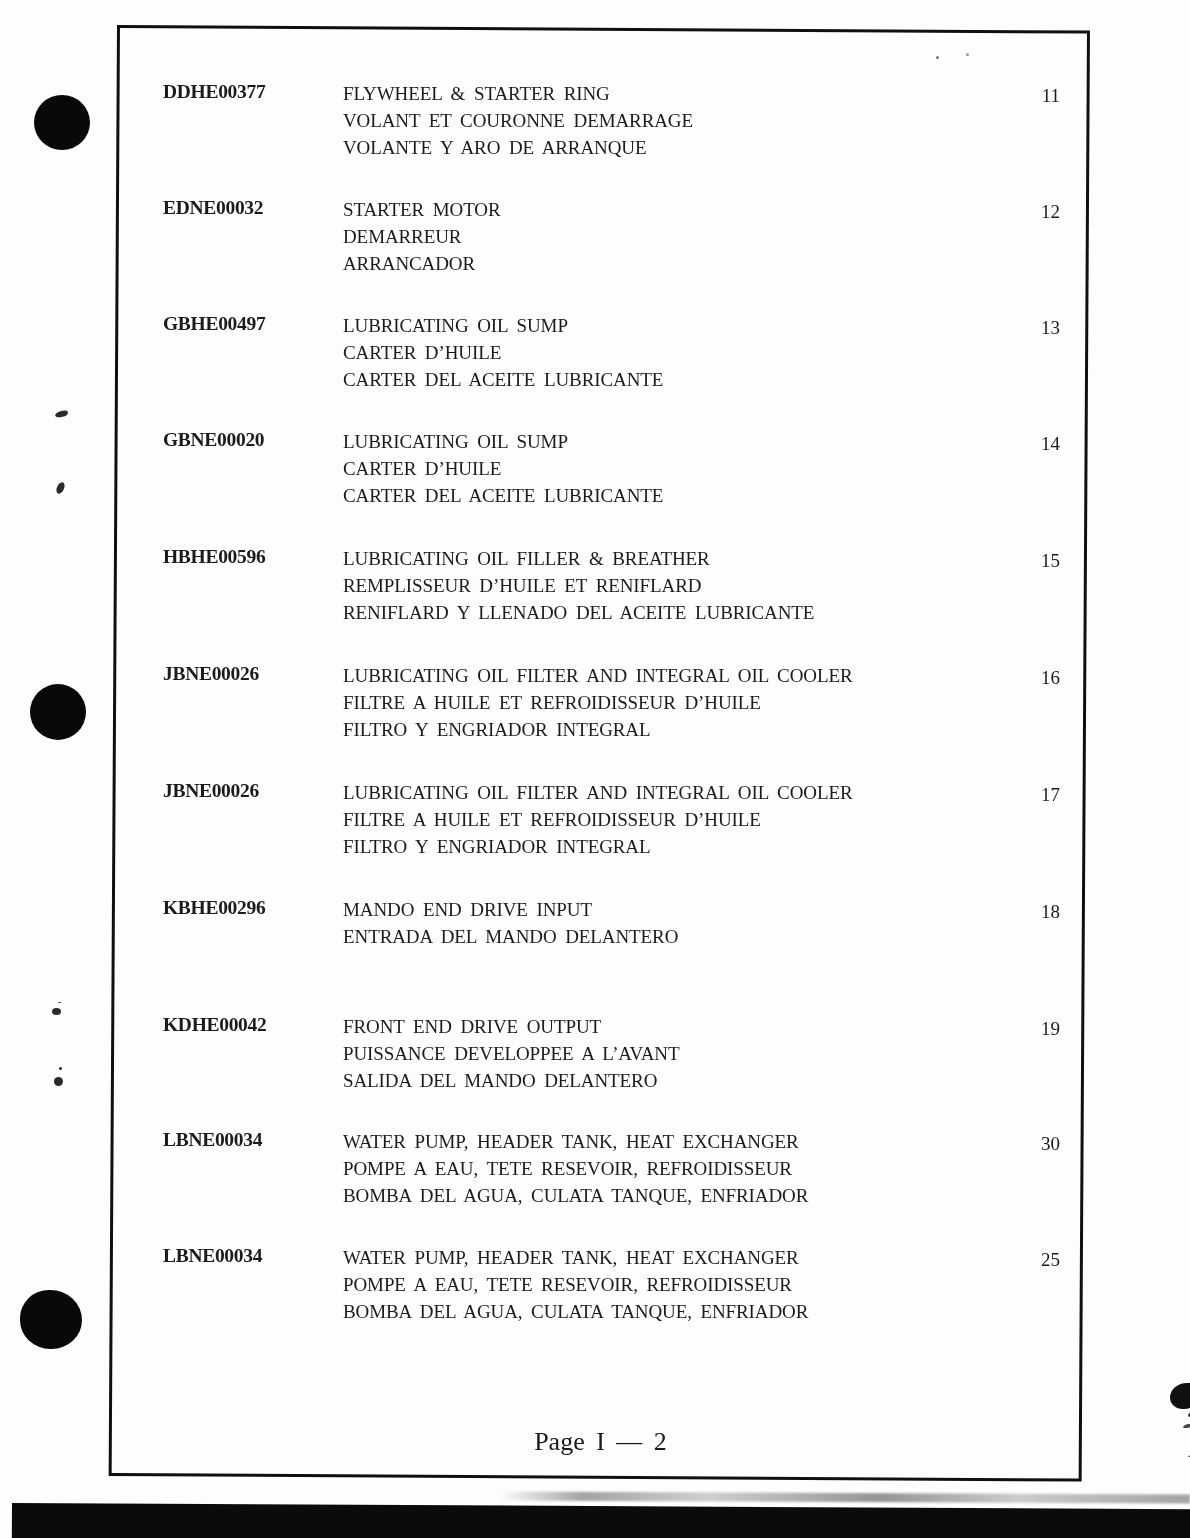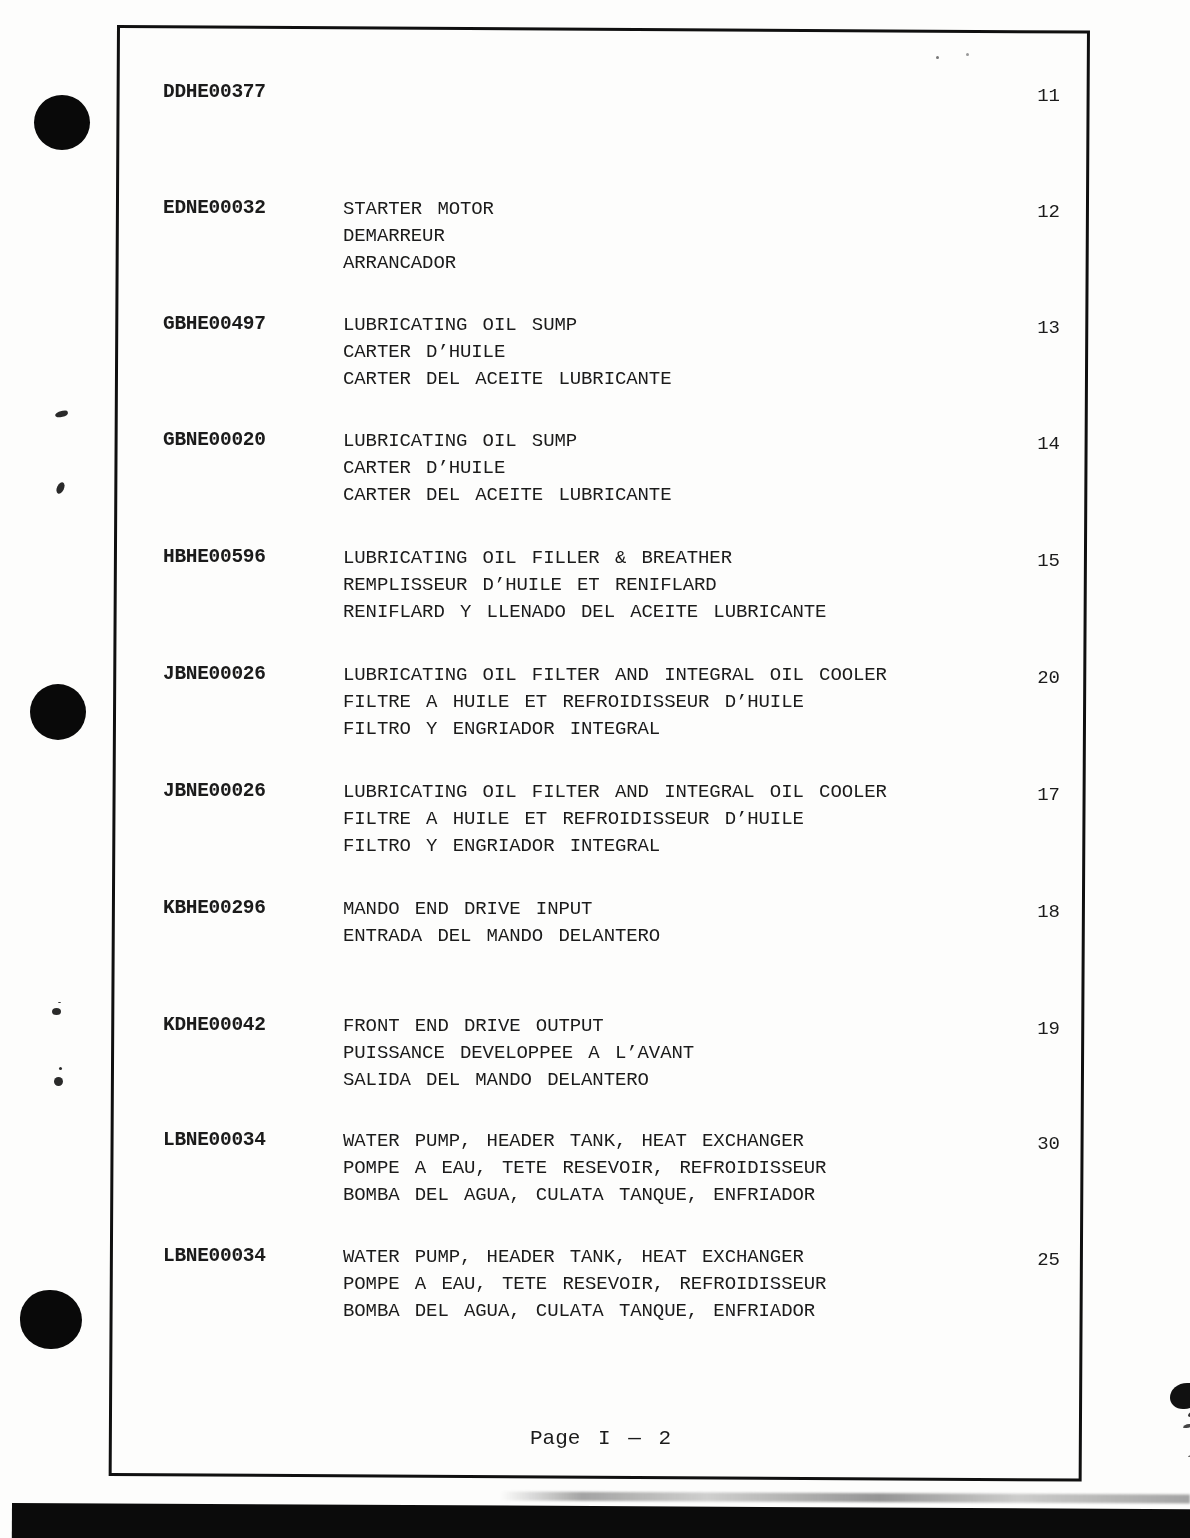--- a/index.html
+++ b/index.html
@@ -6,21 +6,21 @@
     margin: 0;
     padding: 0;
     background: #ffffff;
   }
   #scan {
     position: relative;
     width: 1190px;
     height: 1538px;
     background: #fdfdfc;
     overflow: hidden;
-    font-family: Liberation Mono, monospace;
+    font-family: Liberation Serif, serif;
     color: #1b1b1b;
   }
   
   .frame {
     position: absolute;
     left: 117px;
     top: 25px;
     width: 967px;
     height: 1445px;
     border: 3px solid #101010;
@@ -57,21 +57,21 @@
     top: 5px;
     font-size: 19px;
     margin-left: 28px;
   }
   .footer {
     position: absolute;
     left: 117px;
     top: 1427px;
     width: 967px;
     text-align: center;
-    font-size: 21px;
+    font-size: 26px;
     word-spacing: 5px;
   }
   
   .hole {
     position: absolute;
     background: #090909;
     border-radius: 50%;
   }
   .hole-1 { left: 34px; top: 95px;  width: 56px; height: 55px; }
   .hole-2 { left: 30px; top: 684px; width: 56px; height: 56px; }
@@ -144,20 +144,25 @@
   <div class="speck speck-3"></div>
   <div class="speck speck-4"></div>
   <div class="speck speck-5"></div>
   <div class="speck speck-6"></div>
   <div class="edge-blob"></div>
   <div class="bottom-dust"></div>
   <div class="bottom-bar"></div>
 
   <div class="entry" style="top:80px">
     <span class="code">DDHE00377</span>
+    <div class="desc">
+      <div>FLYWHEEL &amp; STARTER RING</div>
+      <div>VOLANT ET COURONNE DEMARRAGE</div>
+      <div>VOLANTE Y ARO DE ARRANQUE</div>
+    </div>
     <span class="pnum">11</span>
   </div>
 
   <div class="entry" style="top:196px">
     <span class="code">EDNE00032</span>
     <div class="desc">
       <div>STARTER MOTOR</div>
       <div>DEMARREUR</div>
       <div>ARRANCADOR</div>
     </div>
@@ -194,21 +199,21 @@
     <span class="pnum">15</span>
   </div>
 
   <div class="entry" style="top:662px">
     <span class="code">JBNE00026</span>
     <div class="desc">
       <div>LUBRICATING OIL FILTER AND INTEGRAL OIL COOLER</div>
       <div>FILTRE A HUILE ET REFROIDISSEUR D’HUILE</div>
       <div>FILTRO Y ENGRIADOR INTEGRAL</div>
     </div>
-    <span class="pnum">20</span>
+    <span class="pnum">16</span>
   </div>
 
   <div class="entry" style="top:779px">
     <span class="code">JBNE00026</span>
     <div class="desc">
       <div>LUBRICATING OIL FILTER AND INTEGRAL OIL COOLER</div>
       <div>FILTRE A HUILE ET REFROIDISSEUR D’HUILE</div>
       <div>FILTRO Y ENGRIADOR INTEGRAL</div>
     </div>
     <span class="pnum">17</span>

